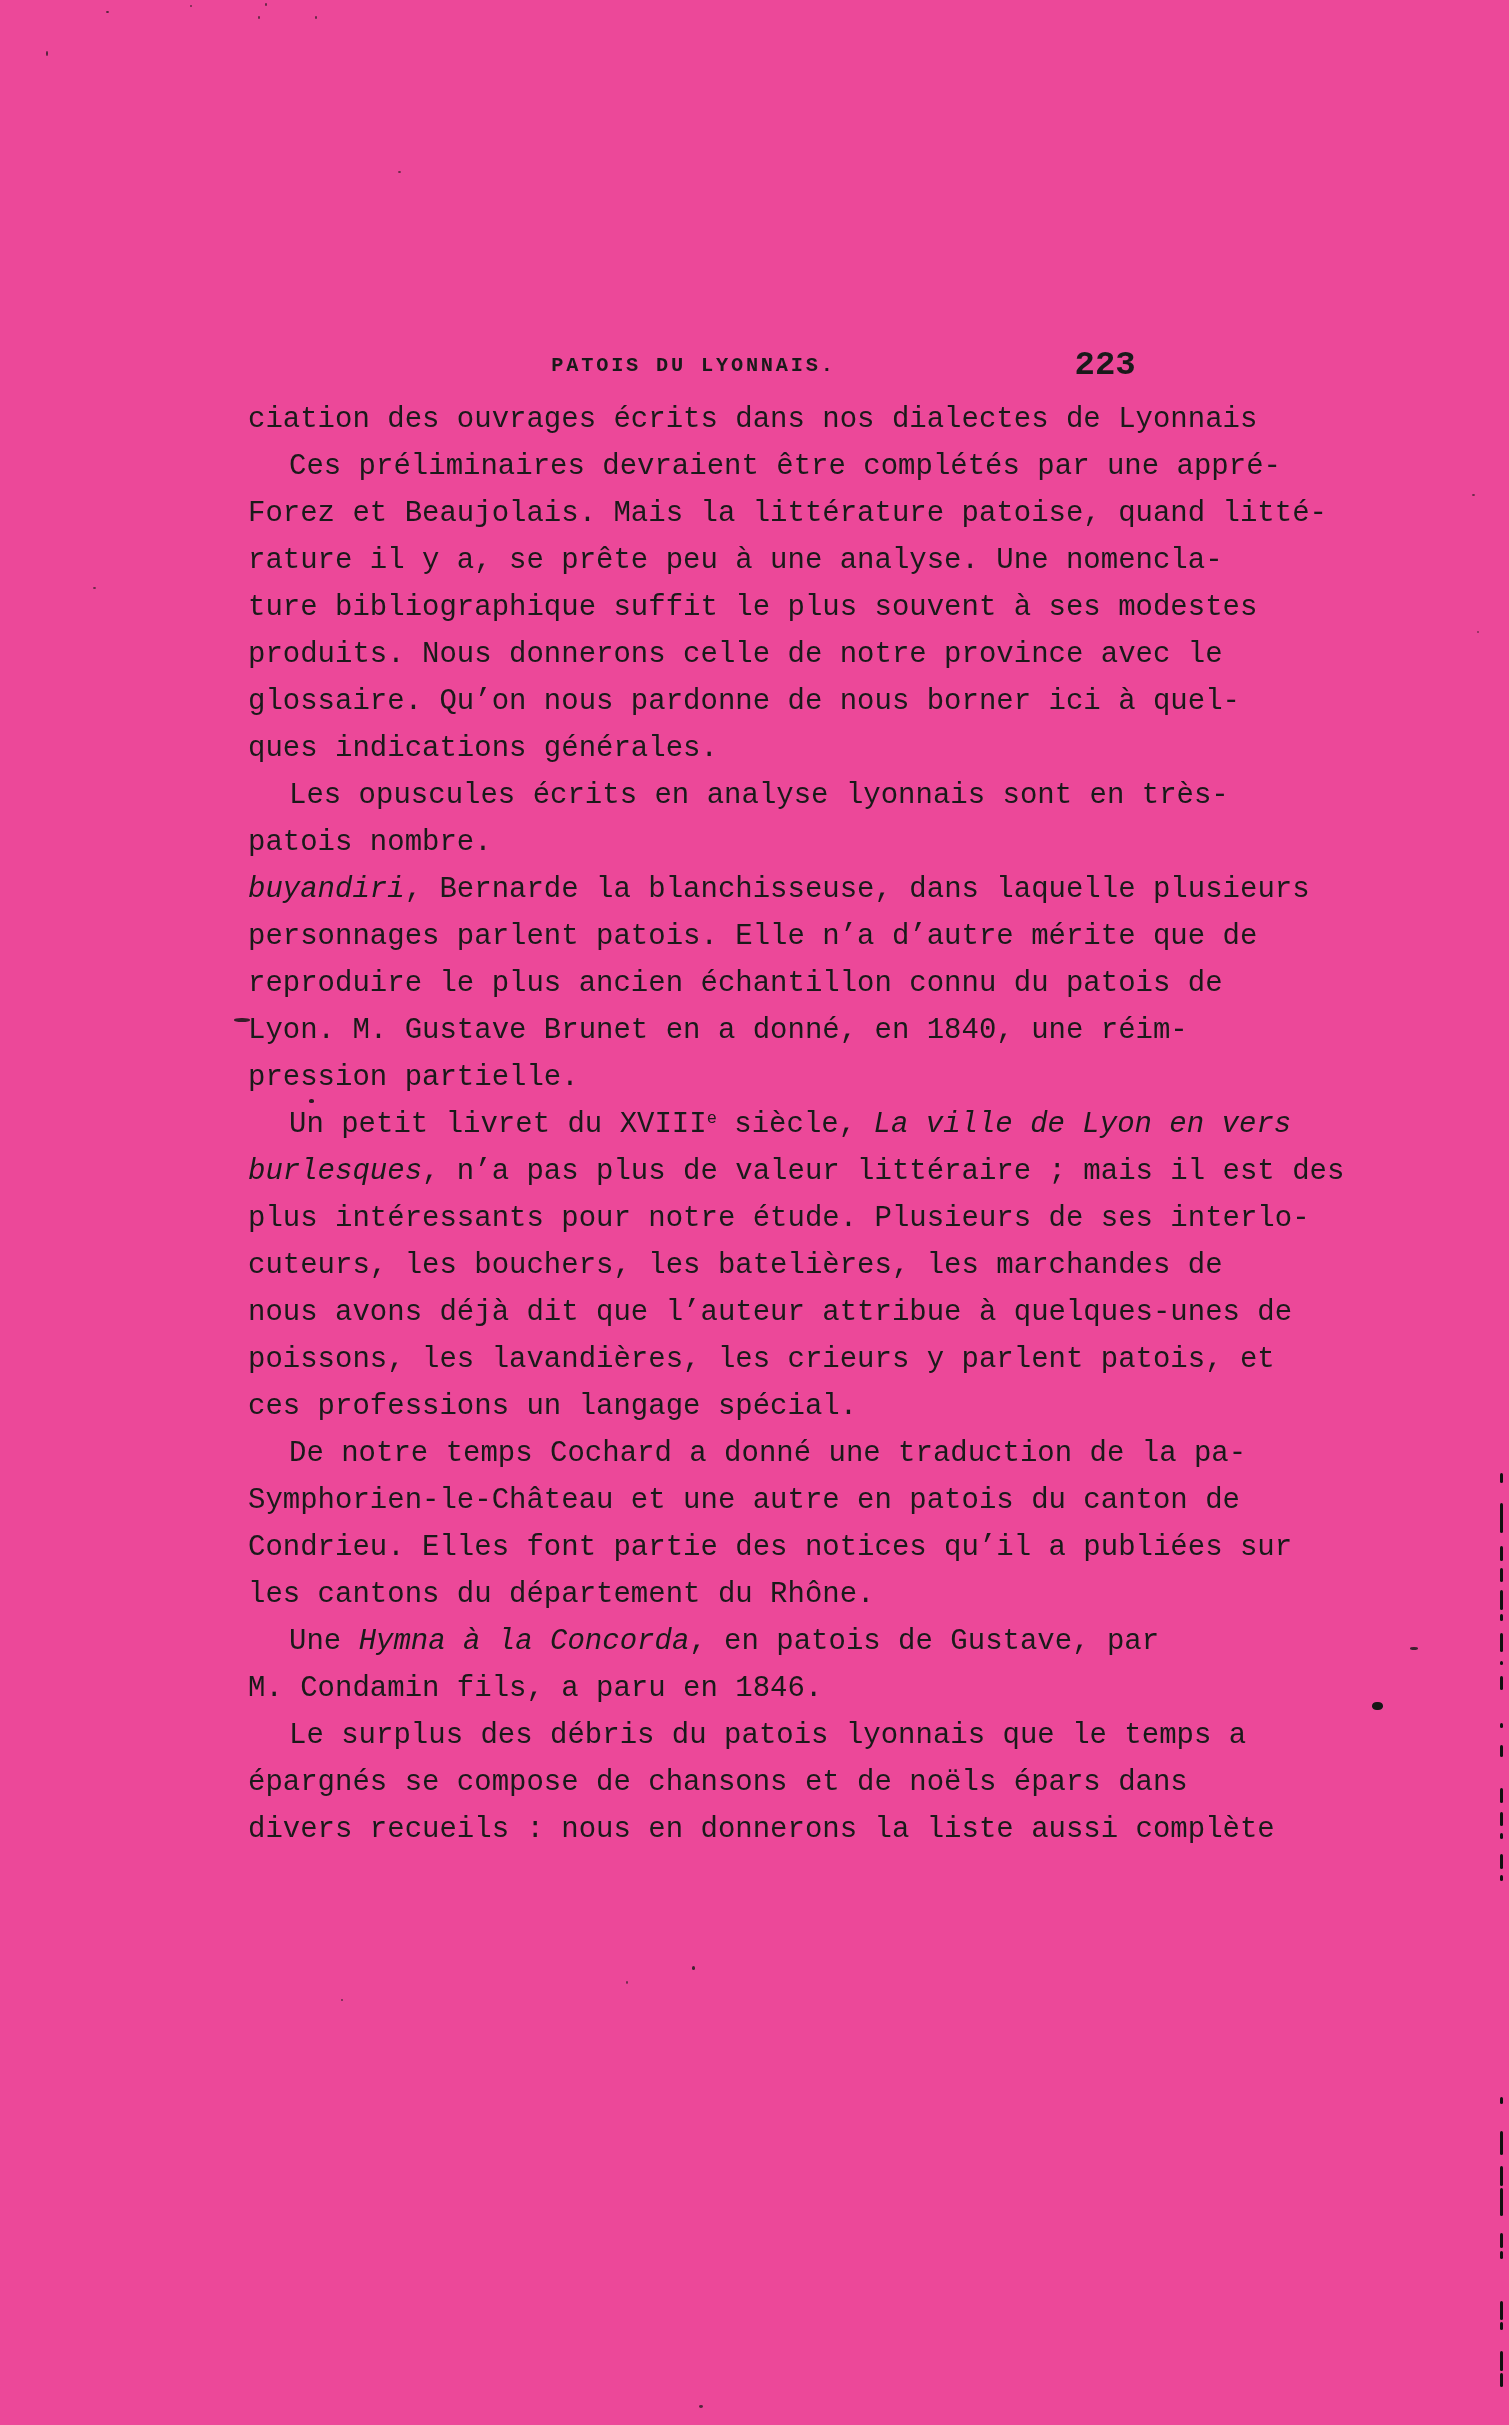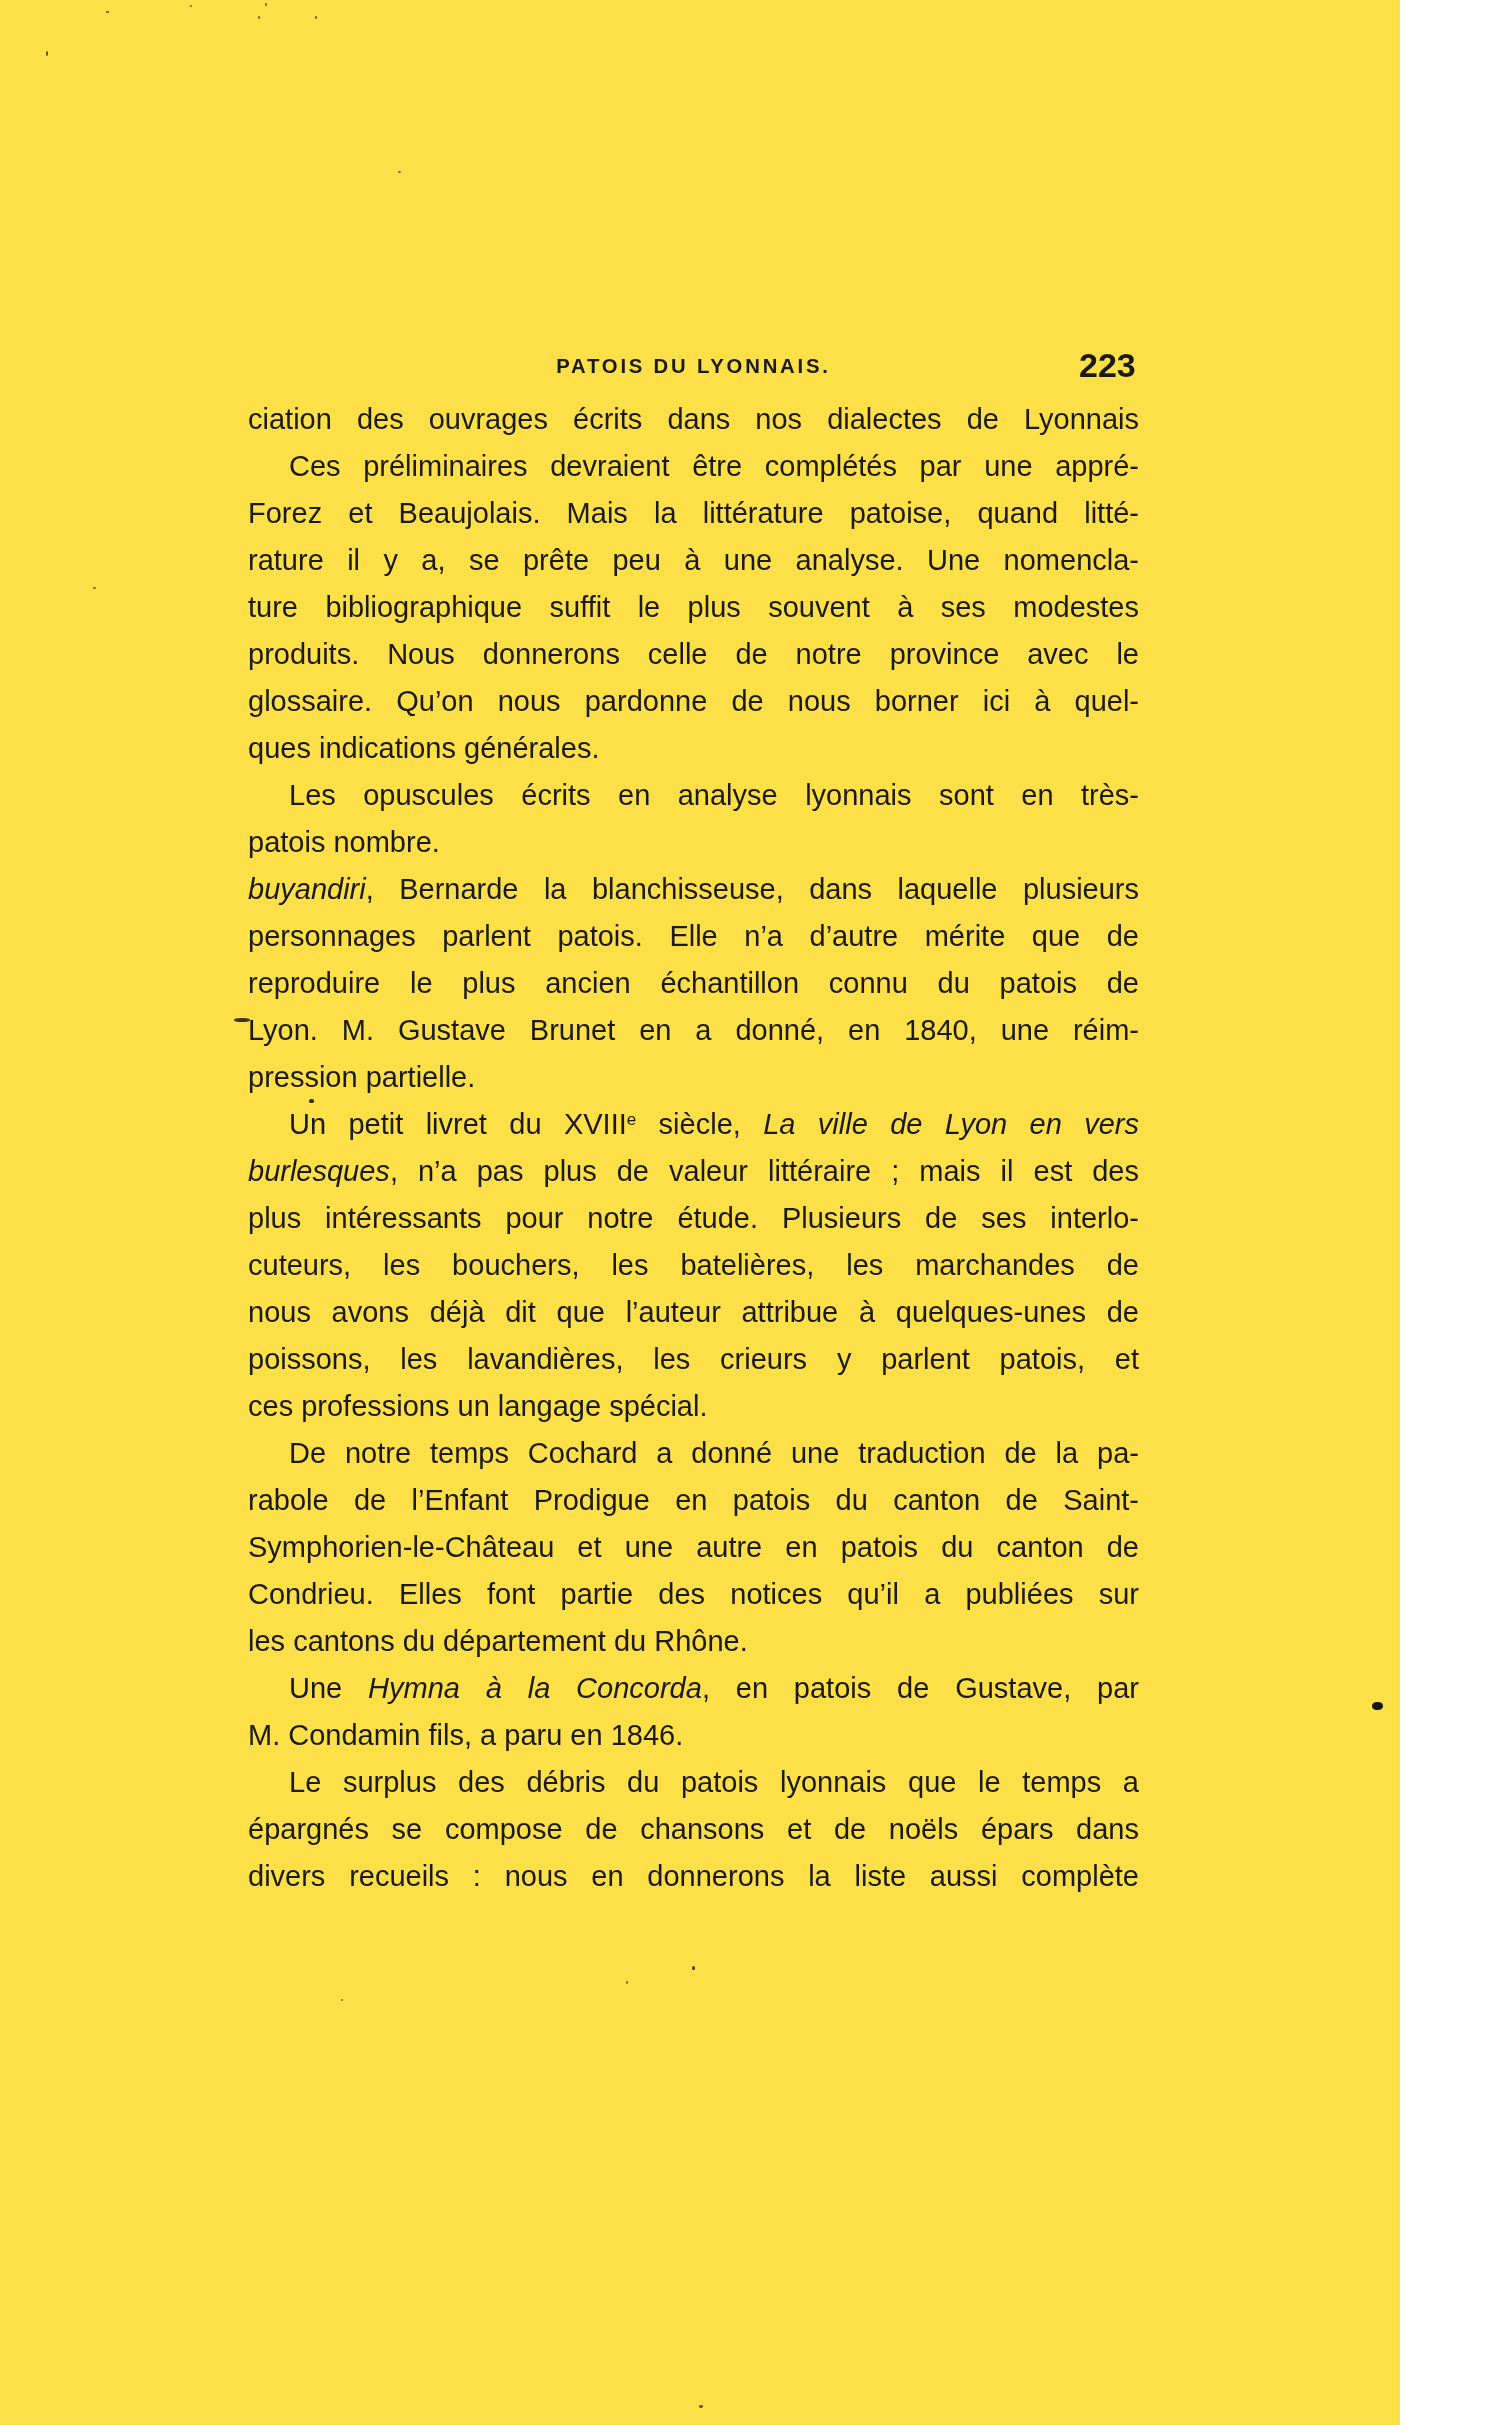--- a/index.html
+++ b/index.html
@@ -1,21 +1,21 @@
 <!DOCTYPE html>
 <html style="font-size:13px"><head>
 <meta charset="utf-8">
 <style>
   html,body{margin:0;padding:0;}
   .page{
     position:relative;
-    width:1400px;height:2426px;
-    background:#fde047;
+    width:1509px;height:2426px;
+    background:#ec4899;
     overflow:hidden;
-    font-family:Liberation Sans, sans-serif;
+    font-family:Liberation Mono, monospace;
     color:#1a1a1a;
   }
   
   .page-header{position:absolute;left:248px;top:349px;width:891px;height:37px;}
   .running-title{
     position:absolute;left:0;right:0;top:4.9px;
     text-align:center;
     font-size:20.3px;font-weight:bold;letter-spacing:2.8px;
     line-height:24.4px;
   }
@@ -79,21 +79,20 @@
         <div class="line indent"><span>Un petit livret du XVIII</span><sup>e</sup><span> siècle, </span><span class="it">La ville de Lyon en vers</span></div>
         <div class="line"><span class="it">burlesques</span><span>, n’a pas plus de valeur littéraire ; mais il est des</span></div>
         <div class="line"><span>plus intéressants pour notre étude. Plusieurs de ses interlo-</span></div>
         <div class="line"><span>cuteurs, les bouchers, les batelières, les marchandes de</span></div>
         <div class="line"><span>nous avons déjà dit que l’auteur attribue à quelques-unes de</span></div>
         <div class="line"><span>poissons, les lavandières, les crieurs y parlent patois, et</span></div>
         <div class="line last"><span>ces professions un langage spécial.</span></div>
       </div>
       <div>
         <div class="line indent"><span>De notre temps Cochard a donné une traduction de la pa-</span></div>
-        <div class="line"><span>rabole de l’Enfant Prodigue en patois du canton de Saint-</span></div>
         <div class="line"><span>Symphorien-le-Château et une autre en patois du canton de</span></div>
         <div class="line"><span>Condrieu. Elles font partie des notices qu’il a publiées sur</span></div>
         <div class="line last"><span>les cantons du département du Rhône.</span></div>
       </div>
       <div>
         <div class="line indent"><span>Une </span><span class="it">Hymna à la Concorda</span><span>, en patois de Gustave, par</span></div>
         <div class="line last"><span>M. Condamin fils, a paru en 1846.</span></div>
       </div>
       <div>
         <div class="line indent"><span>Le surplus des débris du patois lyonnais que le temps a</span></div>

